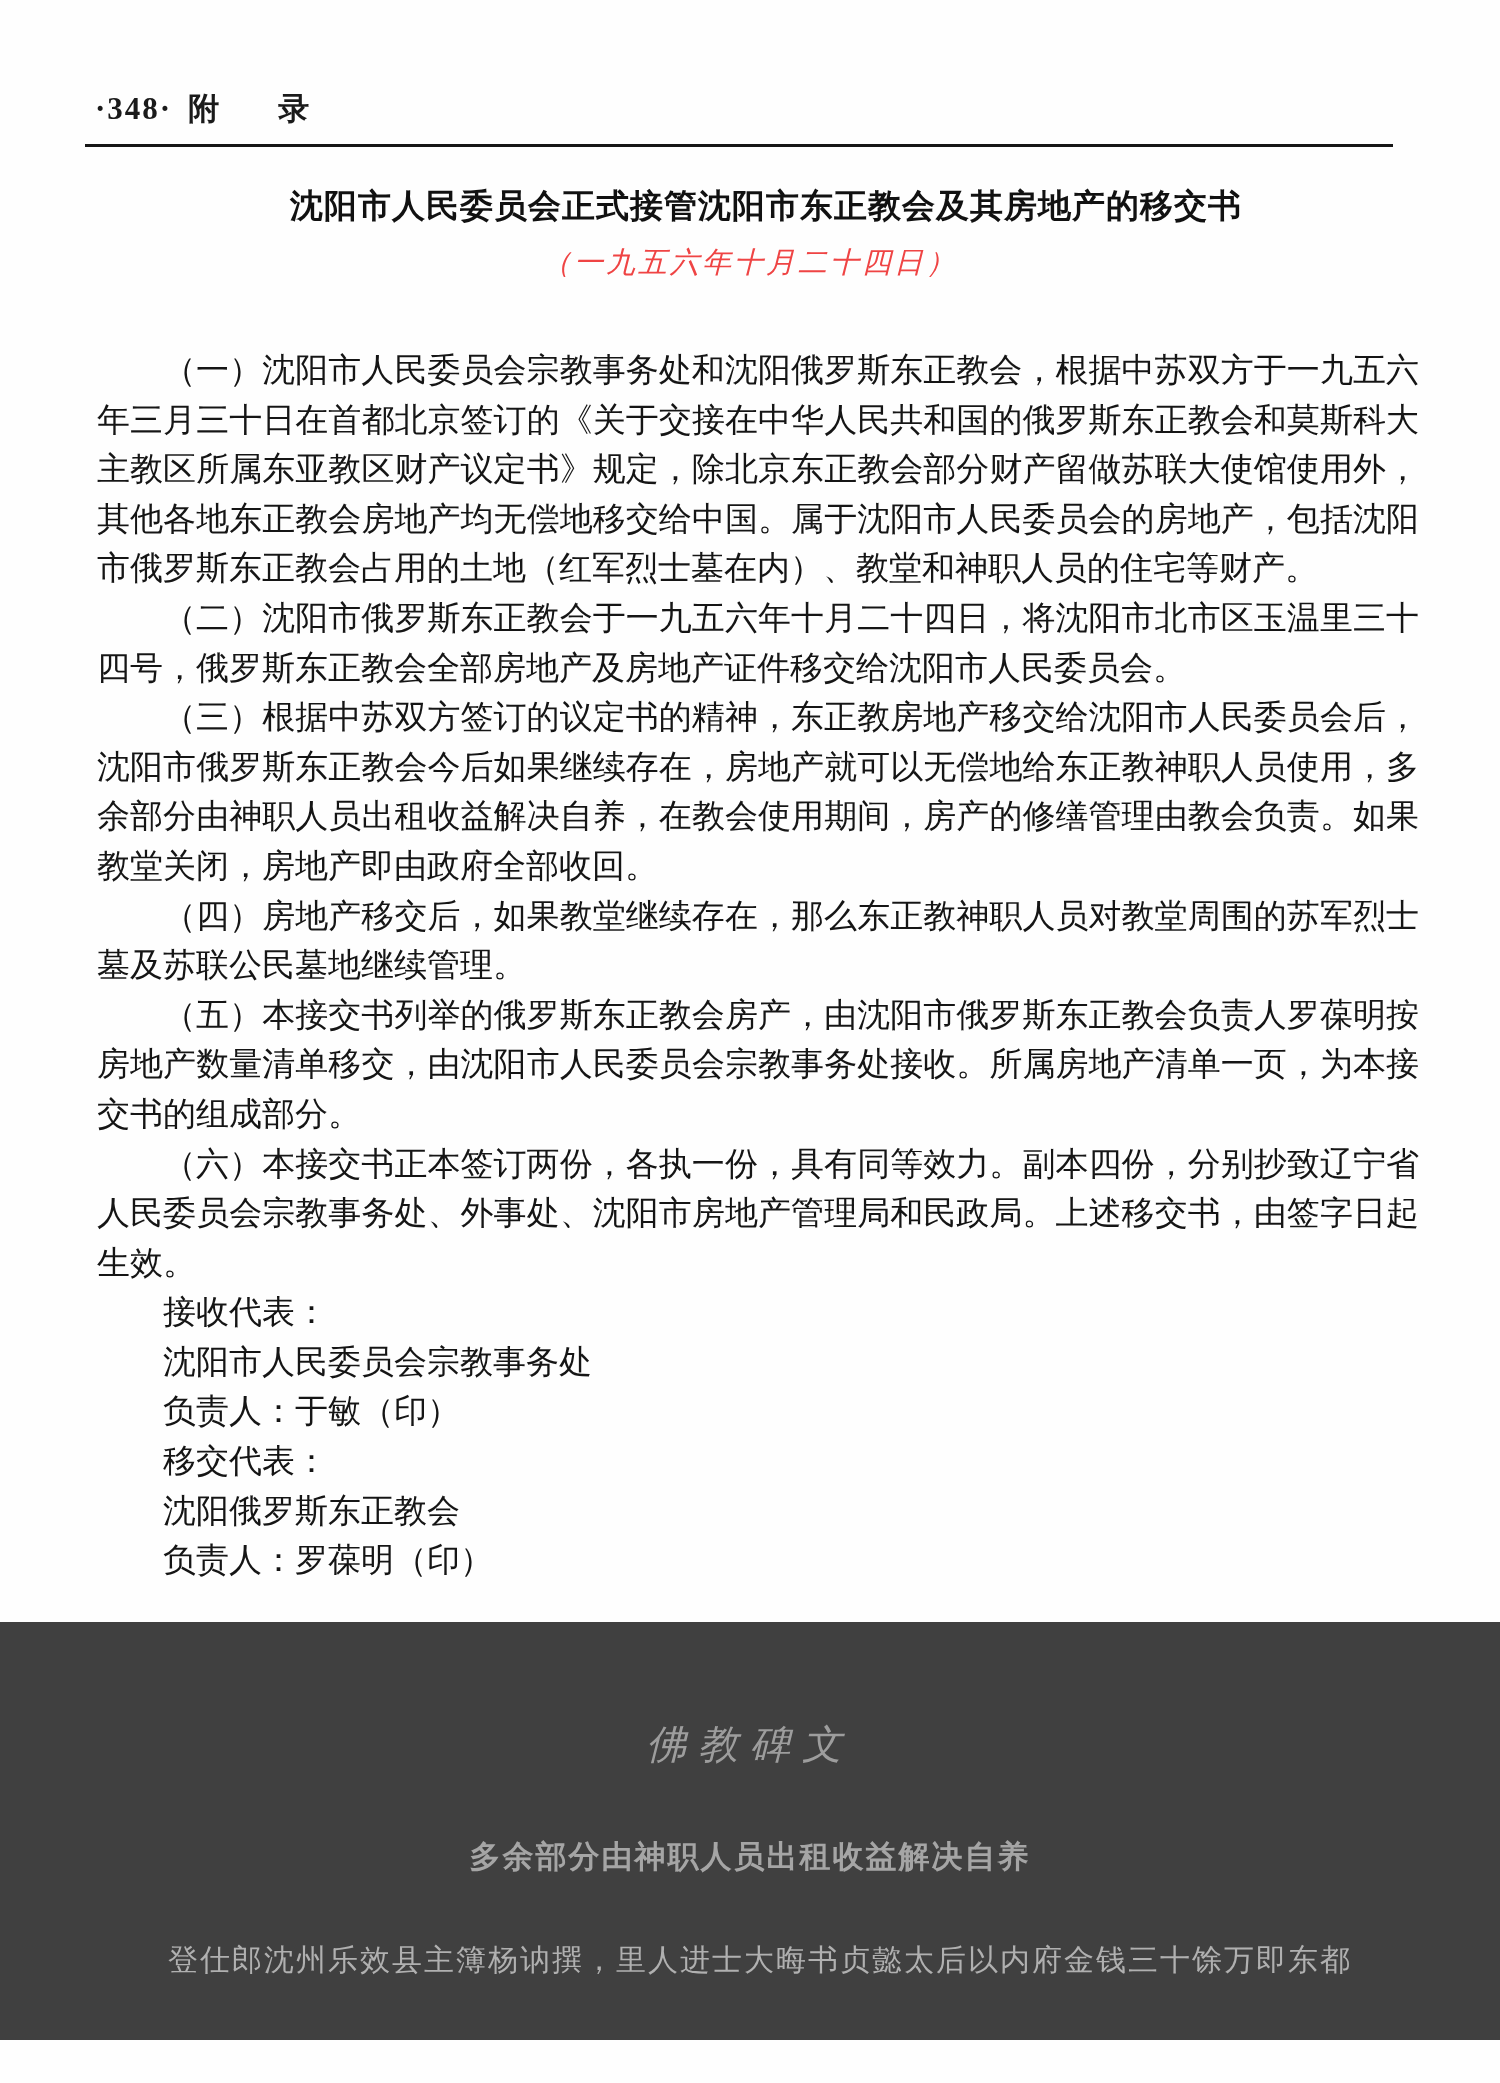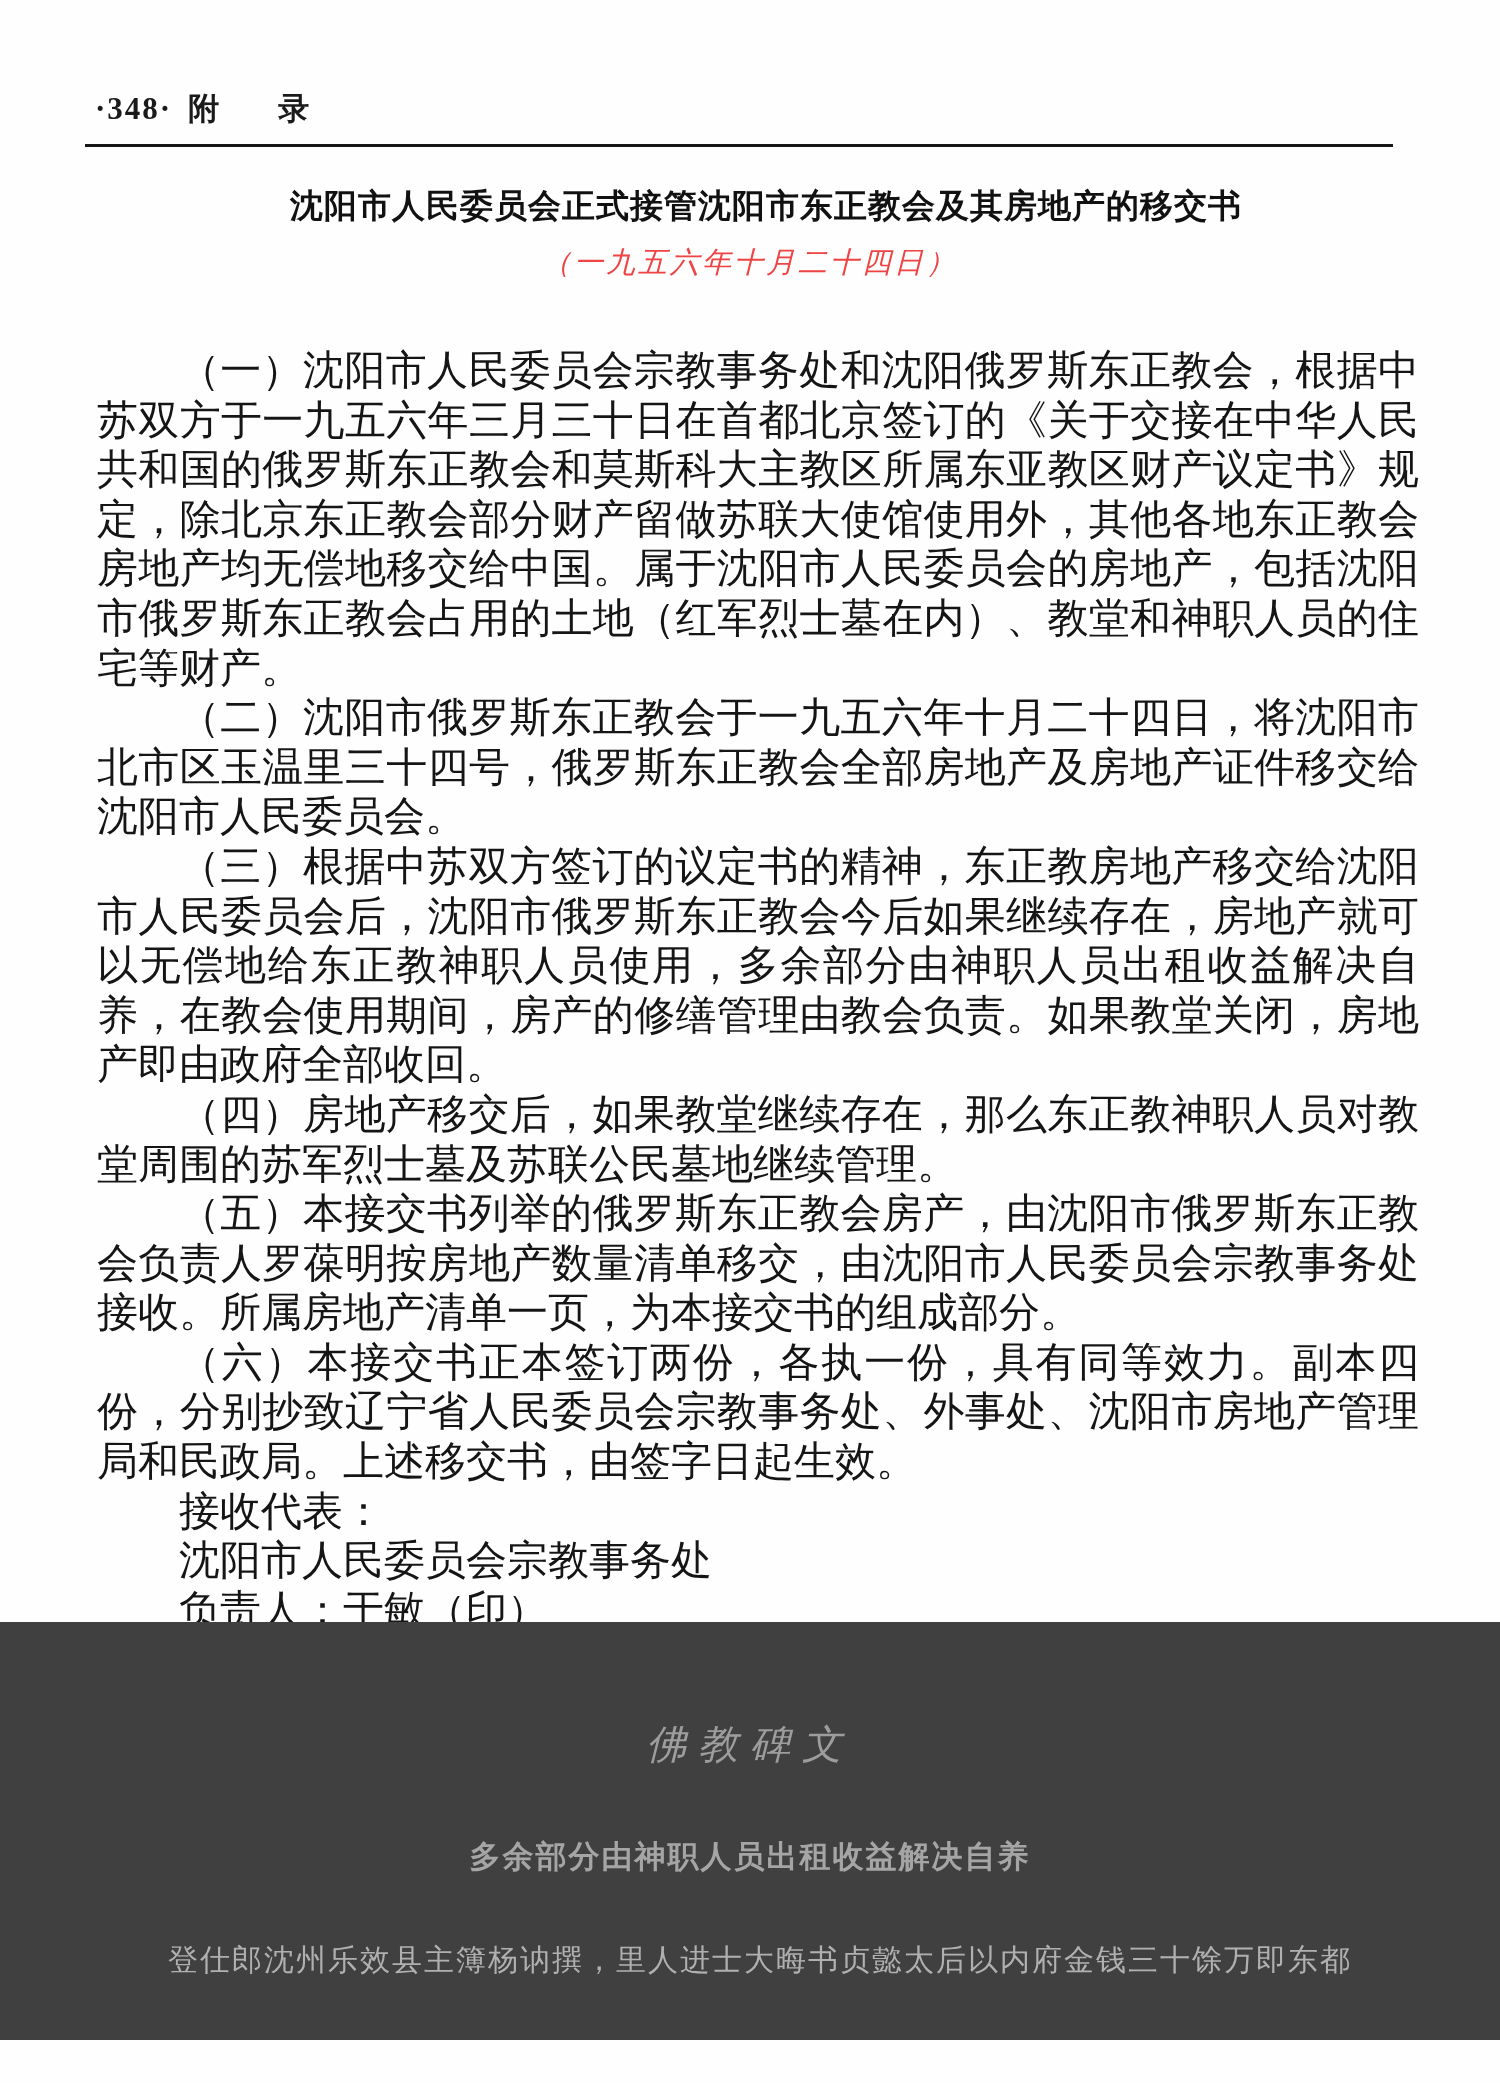--- a/index.html
+++ b/index.html
@@ -73,21 +73,21 @@
     letter-spacing: 3px;
     color: #ef4444;
   }
 
   
   .doc-body {
     position: absolute;
     top: 346px;
     left: 97px;
     width: 1322px;
-    font-size: 41px;
+    font-size: 33px;
     line-height: 49.6px;
     text-align: justify;
     color: #151515;
   }
   .doc-body p {
     margin: 0;
     text-indent: 2em;
   }
   .doc-body p.sig {
     text-align: left;

